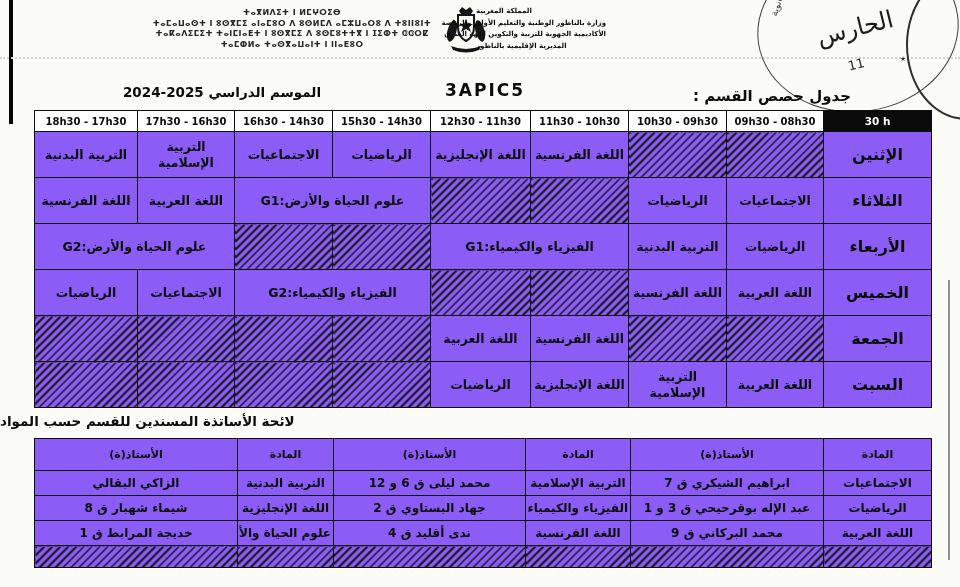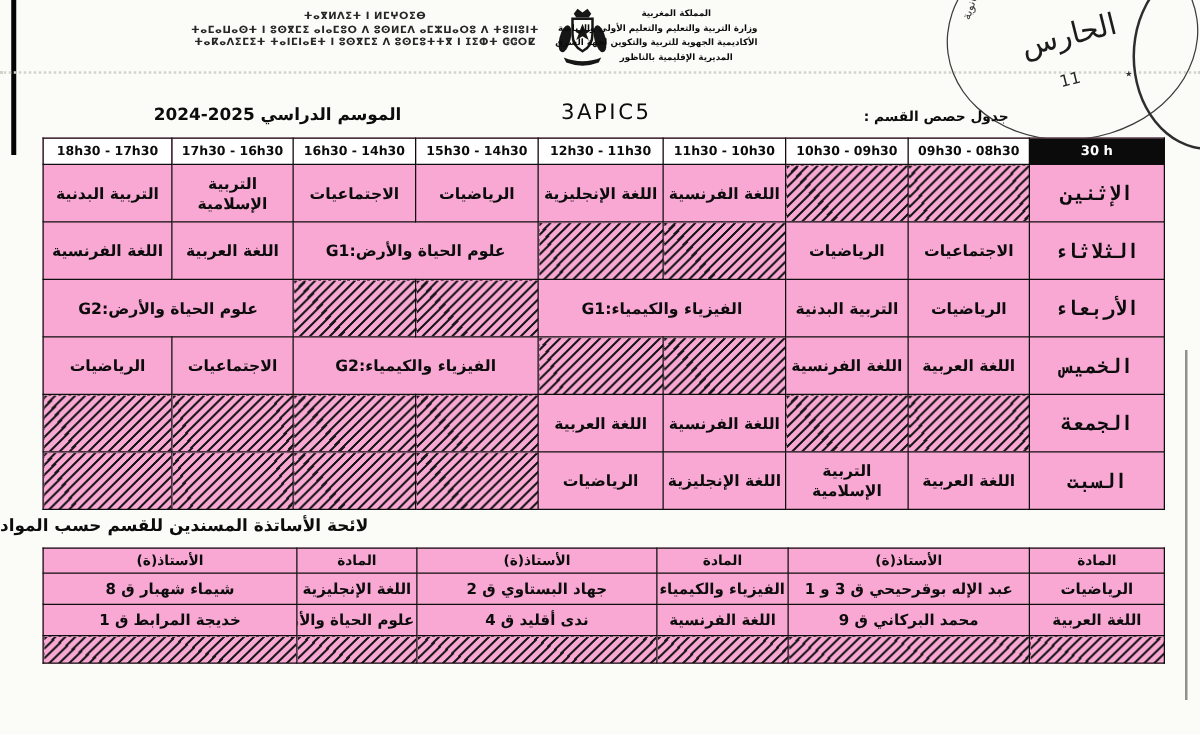--- a/index.html
+++ b/index.html
@@ -10,93 +10,94 @@
 
   
   .edge-left  { position:absolute; left:9px;  top:0; width:4px; height:124px; background:#050505; }
   .edge-right { position:absolute; left:948px; top:280px; width:2px; height:280px; background:#90908c; }
   .dots-line  { position:absolute; left:0; top:57px; width:960px; border-top:2px dotted #d3d2ca; }
 
   
   .tifinagh { position:absolute; top:8px; left:130px; width:324px; text-align:center;
               font-size:8px; line-height:10.5px; font-weight:bold; color:#272727; letter-spacing:.4px; }
   .emblem   { position:absolute; left:445px; top:5px; width:42px; height:48px; }
-  .ministry-ar { position:absolute; left:476px; top:6px; width:130px; text-align:center;
+  .ministry-ar { position:absolute; left:476px; top:6px; width:130px; text-align:left;
                  direction:rtl; font-size:7px; line-height:11.5px; font-weight:bold; white-space:nowrap; }
   .school-name { position:absolute; top:61px; left:330px; width:280px; text-align:center;
                  direction:rtl; font-size:12.5px; font-weight:bold; }
   .class-code  { position:absolute; top:80px; left:400px; width:170px; text-align:center;
-                 font-size:17px; font-weight:normal; letter-spacing:2px; }
+                 font-size:17px; font-weight:bold; letter-spacing:2px; }
   .school-year { position:absolute; top:84px; left:103px; width:238px; text-align:center;
                  direction:rtl; font-size:13.5px; font-weight:bold; }
-  .schedule-label { position:absolute; top:87px; left:669px; width:160px; text-align:center;
-                    direction:rtl; font-size:11px; font-weight:bold; }
+  .schedule-label { position:absolute; top:87px; left:692px; width:160px; text-align:center;
+                    direction:rtl; font-size:15px; font-weight:bold; }
 
   
   .stamp-text { position:absolute; left:793px; top:14px; width:124px; text-align:center;
                 direction:rtl; font-size:24px; color:#1c1c1c; transform:rotate(-14deg); }
   .stamp-mark { position:absolute; left:848px; top:57px; font-size:13px; color:#242424;
                 transform:rotate(-14deg); }
   .stamp-ring-text { position:absolute; left:768px; top:14px; font-size:9.5px; color:#3a3a3a;
                      direction:rtl; transform:rotate(-72deg); transform-origin:left top; }
   .stamp-star { position:absolute; left:900px; top:52px; font-size:11px; color:#333; }
   .stamp-ellipse { position:absolute; left:757px; top:-54px; width:202px; height:166px;
                    border:1.6px solid #3c3c3c; border-radius:50%; transform:rotate(-8deg); }
   .stamp-arc { position:absolute; left:906px; top:-30px; width:120px; height:150px;
                border:2px solid #2e2e2e; border-radius:50%; }
 
   
-  table { border-collapse:collapse; table-layout:fixed; position:absolute; background:#f9a8d4; }
+  table { border-collapse:collapse; table-layout:fixed; position:absolute; background:#8b5cf6; }
   th,td { border:1.6px solid #0e0e0e; text-align:center; vertical-align:middle; overflow:hidden; }
   #timetable { left:34px; top:110px; width:897px; }
   .time-head  { height:21px; font-size:10px; font-weight:bold; background:#fff; }
   .total-head { background:#0b0b0b; color:#fff; font-size:10.5px; font-weight:bold; }
   .subject    { font-size:12.5px; font-weight:bold; height:46px; line-height:1.25; padding:0 1px; }
-  .day-cell   { font-size:16px; font-weight:bold;font-family:Liberation Mono, monospace; }
+  .day-cell   { font-size:16px; font-weight:bold; }
   .hatch { background-image:repeating-linear-gradient(135deg,
              #161616 0, #161616 1.7px, rgba(0,0,0,0) 1.7px, rgba(0,0,0,0) 5.6px); }
 
   .teachers-title { position:absolute; top:413px; left:0; width:960px; text-align:left;
                     direction:rtl; font-size:13.5px; font-weight:bold; }
   #teachers { left:34px; top:438px; width:897px; }
-  .t-head { height:20px; font-size:11px; font-weight:bold; }
+  .t-head { height:32px; font-size:11px; font-weight:bold; }
   .t-name,.t-subj { height:25px; font-size:12px; font-weight:bold; padding:0 2px; white-space:nowrap; }
   .band { height:22px; }
 </style>
 </head>
 <body>
 
 <div class="page">
 
   <div class="edge-left"></div>
   <div class="edge-right"></div>
   <div class="dots-line"></div>
 
   <div class="tifinagh">
     <div>ⵜⴰⴳⵍⴷⵉⵜ ⵏ ⵍⵎⵖⵔⵉⴱ</div>
     <div>ⵜⴰⵎⴰⵡⴰⵙⵜ ⵏ ⵓⵙⴳⵎⵉ ⴰⵏⴰⵎⵓⵔ ⴷ ⵓⵙⵍⵎⴷ ⴰⵎⵣⵡⴰⵔⵓ ⴷ ⵜⵓⵏⵏⵓⵏⵜ</div>
     <div>ⵜⴰⴽⴰⴷⵉⵎⵉⵜ ⵜⴰⵏⵎⵏⴰⴹⵜ ⵏ ⵓⵙⴳⵎⵉ ⴷ ⵓⵙⵎⵓⵜⵜⴳ ⵏ ⵊⵉⵀⵜ ⵛⵛⵔⵇ</div>
+    <div>ⵜⴰⵎⵀⵍⴰ ⵜⴰⵙⴳⴰⵡⴰⵏⵜ ⵏ ⵏⵏⴰⴹⵓⵔ</div>
   </div>
 
   <div class="emblem">
     <svg width="42" height="48" viewBox="0 0 42 48">
       <g fill="#161616">
         <path d="M14 6 l3 -4 4 3 4 -3 3 4 -2 3 h-10 z"></path>
         <path d="M13 10 h16 v12 c0 8 -4 12 -8 14 c-4 -2 -8 -6 -8 -14 z" fill="none" stroke="#161616" stroke-width="2"></path>
         <path d="M21 14 l2 5 5 0 -4 3 2 5 -5 -3 -5 3 2 -5 -4 -3 5 0 z"></path>
         <ellipse cx="7" cy="26" rx="4.5" ry="11" transform="rotate(14 7 26)"></ellipse>
         <ellipse cx="35" cy="26" rx="4.5" ry="11" transform="rotate(-14 35 26)"></ellipse>
         <path d="M6 41 q15 6 30 0 l-2 4 q-13 5 -26 0 z"></path>
       </g>
     </svg>
   </div>
 
   <div class="ministry-ar">
     <div>المملكة المغربية</div>
-    <div>وزارة التربية والتعليم والتعليم الأولي والرياضة</div>
+    <div>وزارة بالناظور الوطنية والتعليم الأولي والرياضة</div>
     <div>الأكاديمية الجهوية للتربية والتكوين لجهة الشرق</div>
     <div>المديرية الإقليمية بالناظور</div>
   </div>
 
   <div class="stamp-ellipse"></div>
   <div class="stamp-arc"></div>
   <div class="stamp-text">الحارس</div>
   <div class="stamp-mark">11</div>
   <div class="stamp-ring-text">الثانوية</div>
   <div class="stamp-star">٭</div>
@@ -211,20 +212,28 @@
           <th class="t-head" dir="rtl">الأستاذ(ة)</th>
           <th class="t-head" dir="rtl">المادة</th>
           <th class="t-head" dir="rtl">الأستاذ(ة)</th>
           <th class="t-head" dir="rtl">المادة</th>
           <th class="t-head" dir="rtl">الأستاذ(ة)</th>
           <th class="t-head" dir="rtl">المادة</th>
         </tr>
       </thead>
     <tbody id="teachers-body">
         <tr>
+          <td class="t-name" dir="rtl">الزاكي البقالي</td>
+          <td class="t-subj" dir="rtl">التربية البدنية</td>
+          <td class="t-name" dir="rtl">محمد ليلى ق 6 و 12</td>
+          <td class="t-subj" dir="rtl">التربية الإسلامية</td>
+          <td class="t-name" dir="rtl">ابراهيم الشيكري ق 7</td>
+          <td class="t-subj" dir="rtl">الاجتماعيات</td>
+        </tr>
+        <tr>
           <td class="t-name" dir="rtl">شيماء شهبار ق 8</td>
           <td class="t-subj" dir="rtl">اللغة الإنجليزية</td>
           <td class="t-name" dir="rtl">جهاد البستاوي ق 2</td>
           <td class="t-subj" dir="rtl">الفيزياء والكيمياء</td>
           <td class="t-name" dir="rtl">عبد الإله بوقرحيحي ق 3 و 1</td>
           <td class="t-subj" dir="rtl">الرياضيات</td>
         </tr>
         <tr>
           <td class="t-name" dir="rtl">خديجة المرابط ق 1</td>
           <td class="t-subj" dir="rtl">علوم الحياة والأرض</td>

